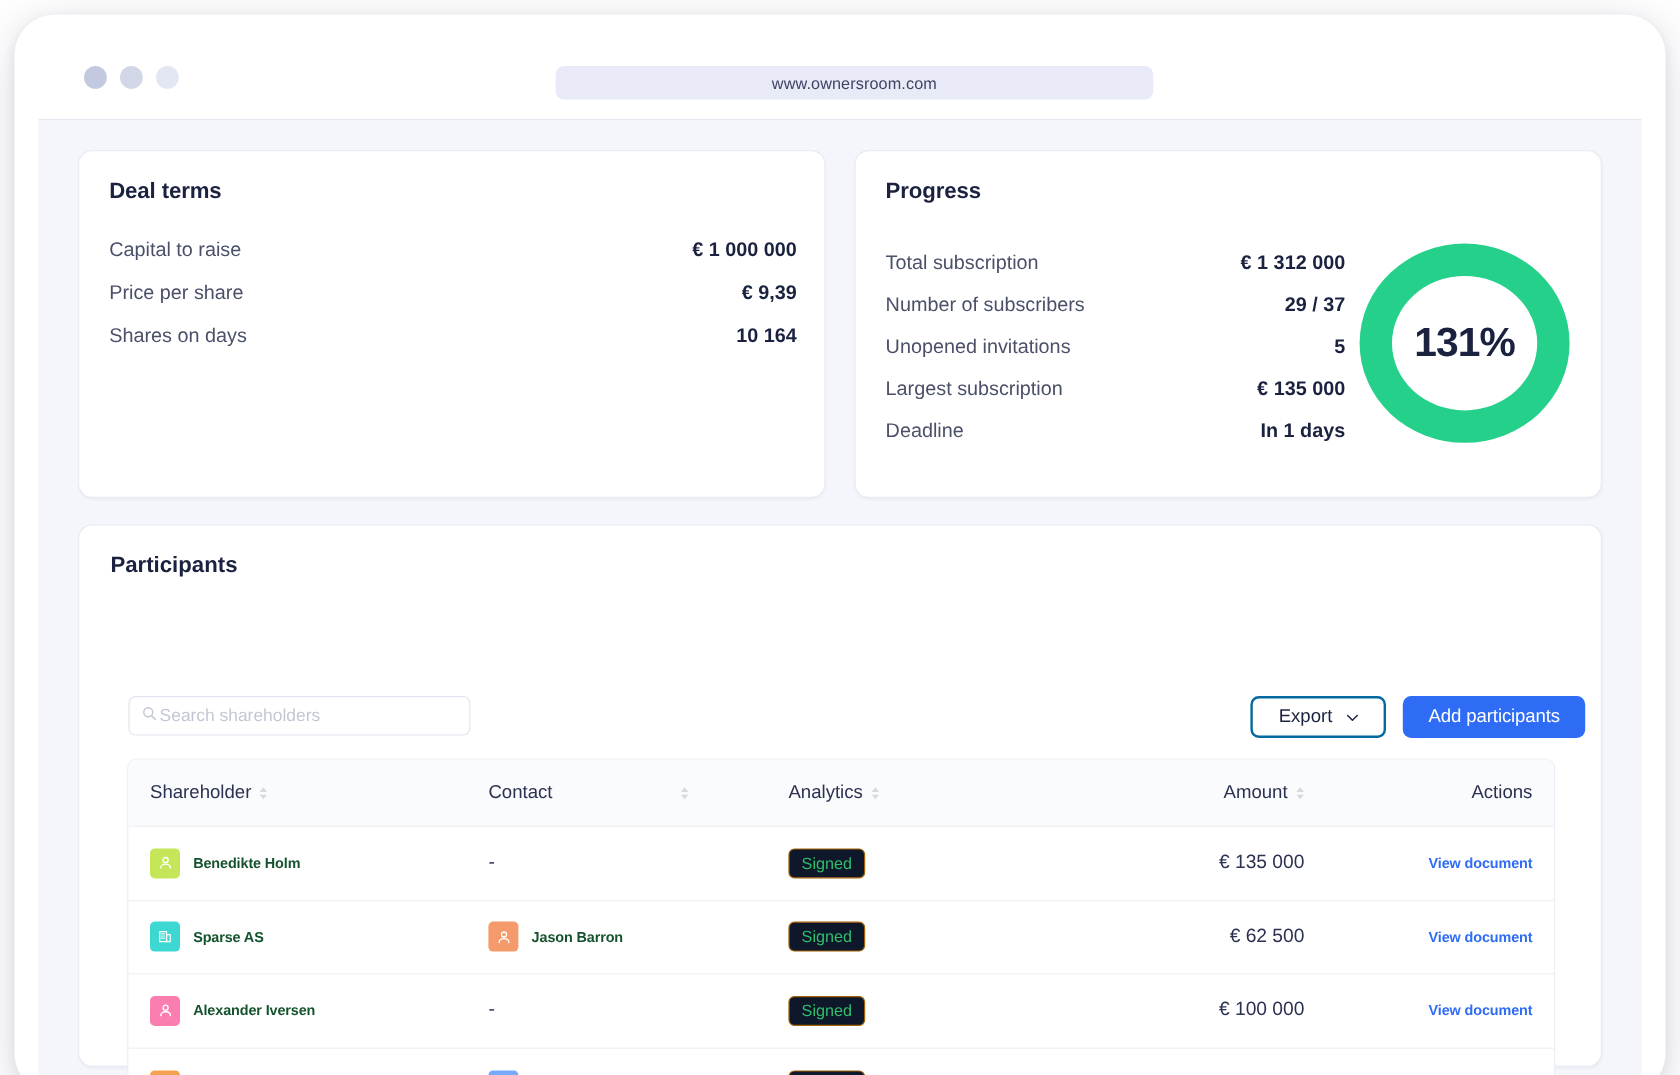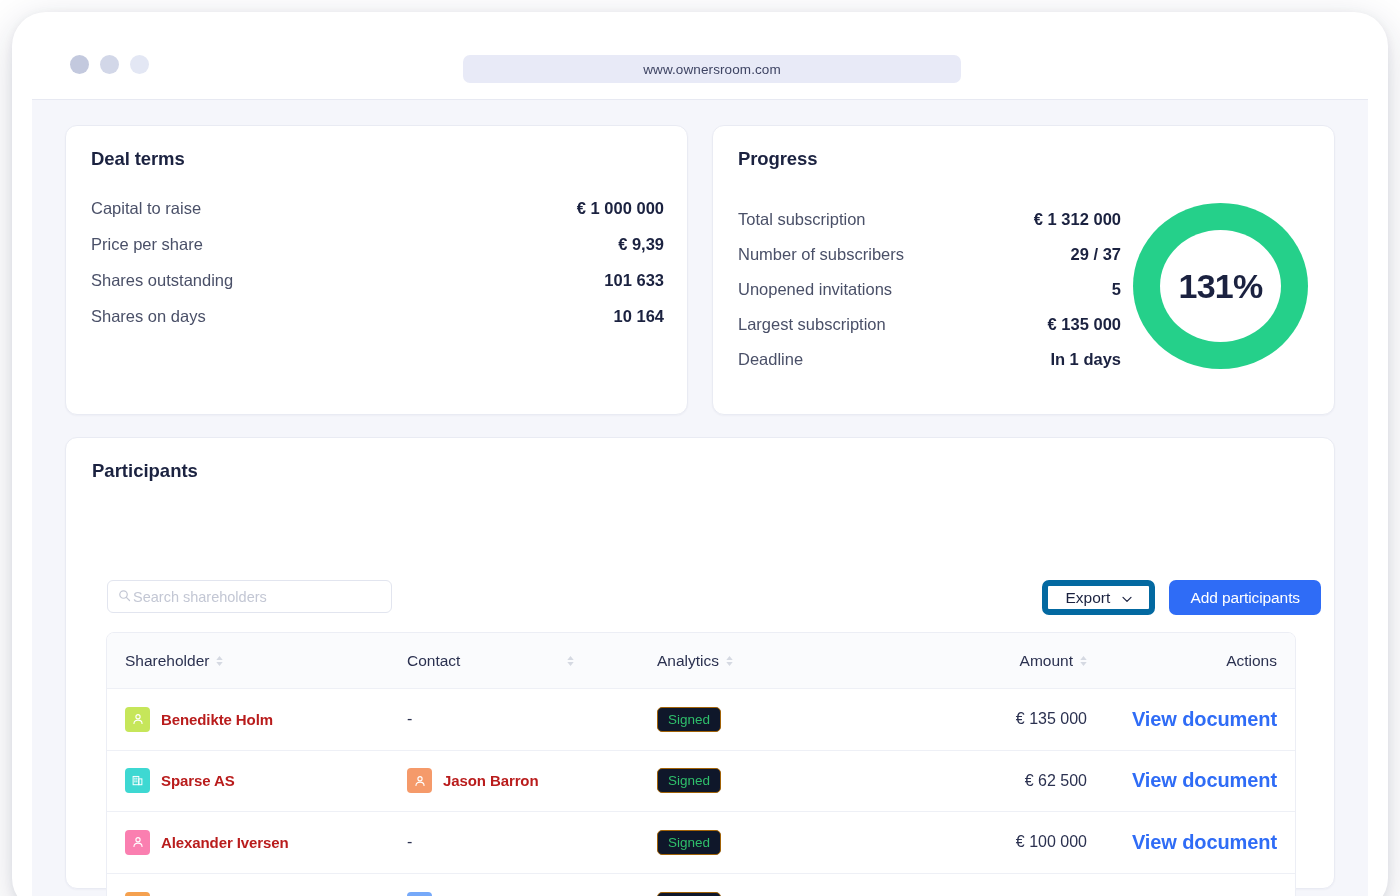--- a/index.html
+++ b/index.html
@@ -213,21 +213,21 @@
     position: absolute;
     right: 13px;
     top: 142px;
     display: flex;
     align-items: center;
     gap: 14px;
   }
   .export-btn {
     height: 35px;
     min-width: 113px;
-    border: 6px solid #0369a1;
+    border: 2px solid #0369a1;
     border-radius: 7px;
     background: #ffffff;
     display: flex;
     align-items: center;
     justify-content: center;
     gap: 12px;
     padding: 11px 15px;
     font-size: 15.5px;
     color: #1b2240;
     cursor: pointer;
@@ -291,44 +291,44 @@
     width: 25px;
     height: 25px;
     border-radius: 4px;
     display: flex;
     align-items: center;
     justify-content: center;
     margin-right: 11px;
     flex: 0 0 auto;
   }
   .cell-name {
-    font-size: 15px;
+    font-size: 12px;
     font-weight: 700;
-    color: #b91c1c;
+    color: #14532d;
     letter-spacing: -.1px;
   }
   .cell-dash { font-size: 16px; color: #2b3150; }
 
   .badge {
     display: inline-flex;
     align-items: center;
     justify-content: center;
     height: 25px;
     padding: 0 10px;
     border: 1px solid #a16207;
     border-radius: 5px;
     background: #0f172a;
     color: #2fbf6b;
     font-size: 13.5px;
   }
 
   .amount-text { font-size: 16px; color: #2b3150; }
 
   .link-action {
-    font-size: 20px;
+    font-size: 12px;
     font-weight: 700;
     color: #2f6cf6;
     cursor: pointer;
     letter-spacing: -.1px;
   }
 </style>
 </head>
 <body>
 
 <div class="device-frame">
@@ -351,24 +351,20 @@
       <div class="card deal-card">
         <div class="card-title">Deal terms</div>
         <div class="kv-list">
           <div class="kv-row">
             <span class="kv-key">Capital to raise</span>
             <span class="kv-val">€ 1 000 000</span>
           </div>
           <div class="kv-row">
             <span class="kv-key">Price per share</span>
             <span class="kv-val">€ 9,39</span>
-          </div>
-          <div class="kv-row">
-            <span class="kv-key">Shares outstanding</span>
-            <span class="kv-val">101 633</span>
           </div>
           <div class="kv-row">
             <span class="kv-key">Shares on days</span>
             <span class="kv-val">10 164</span>
           </div>
         </div>
       </div>
 
       <div class="card progress-card">
         <div class="card-title">Progress</div>

